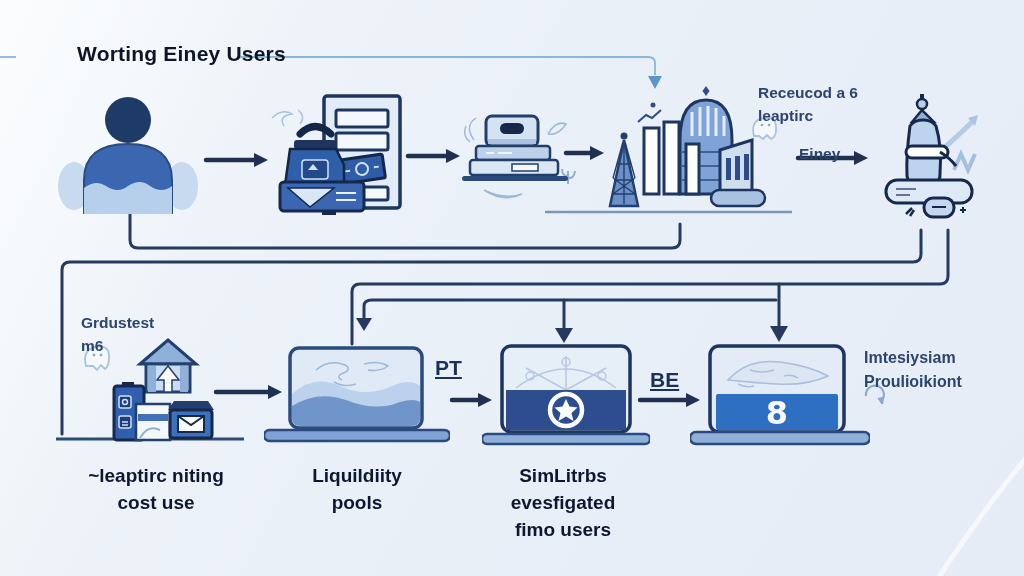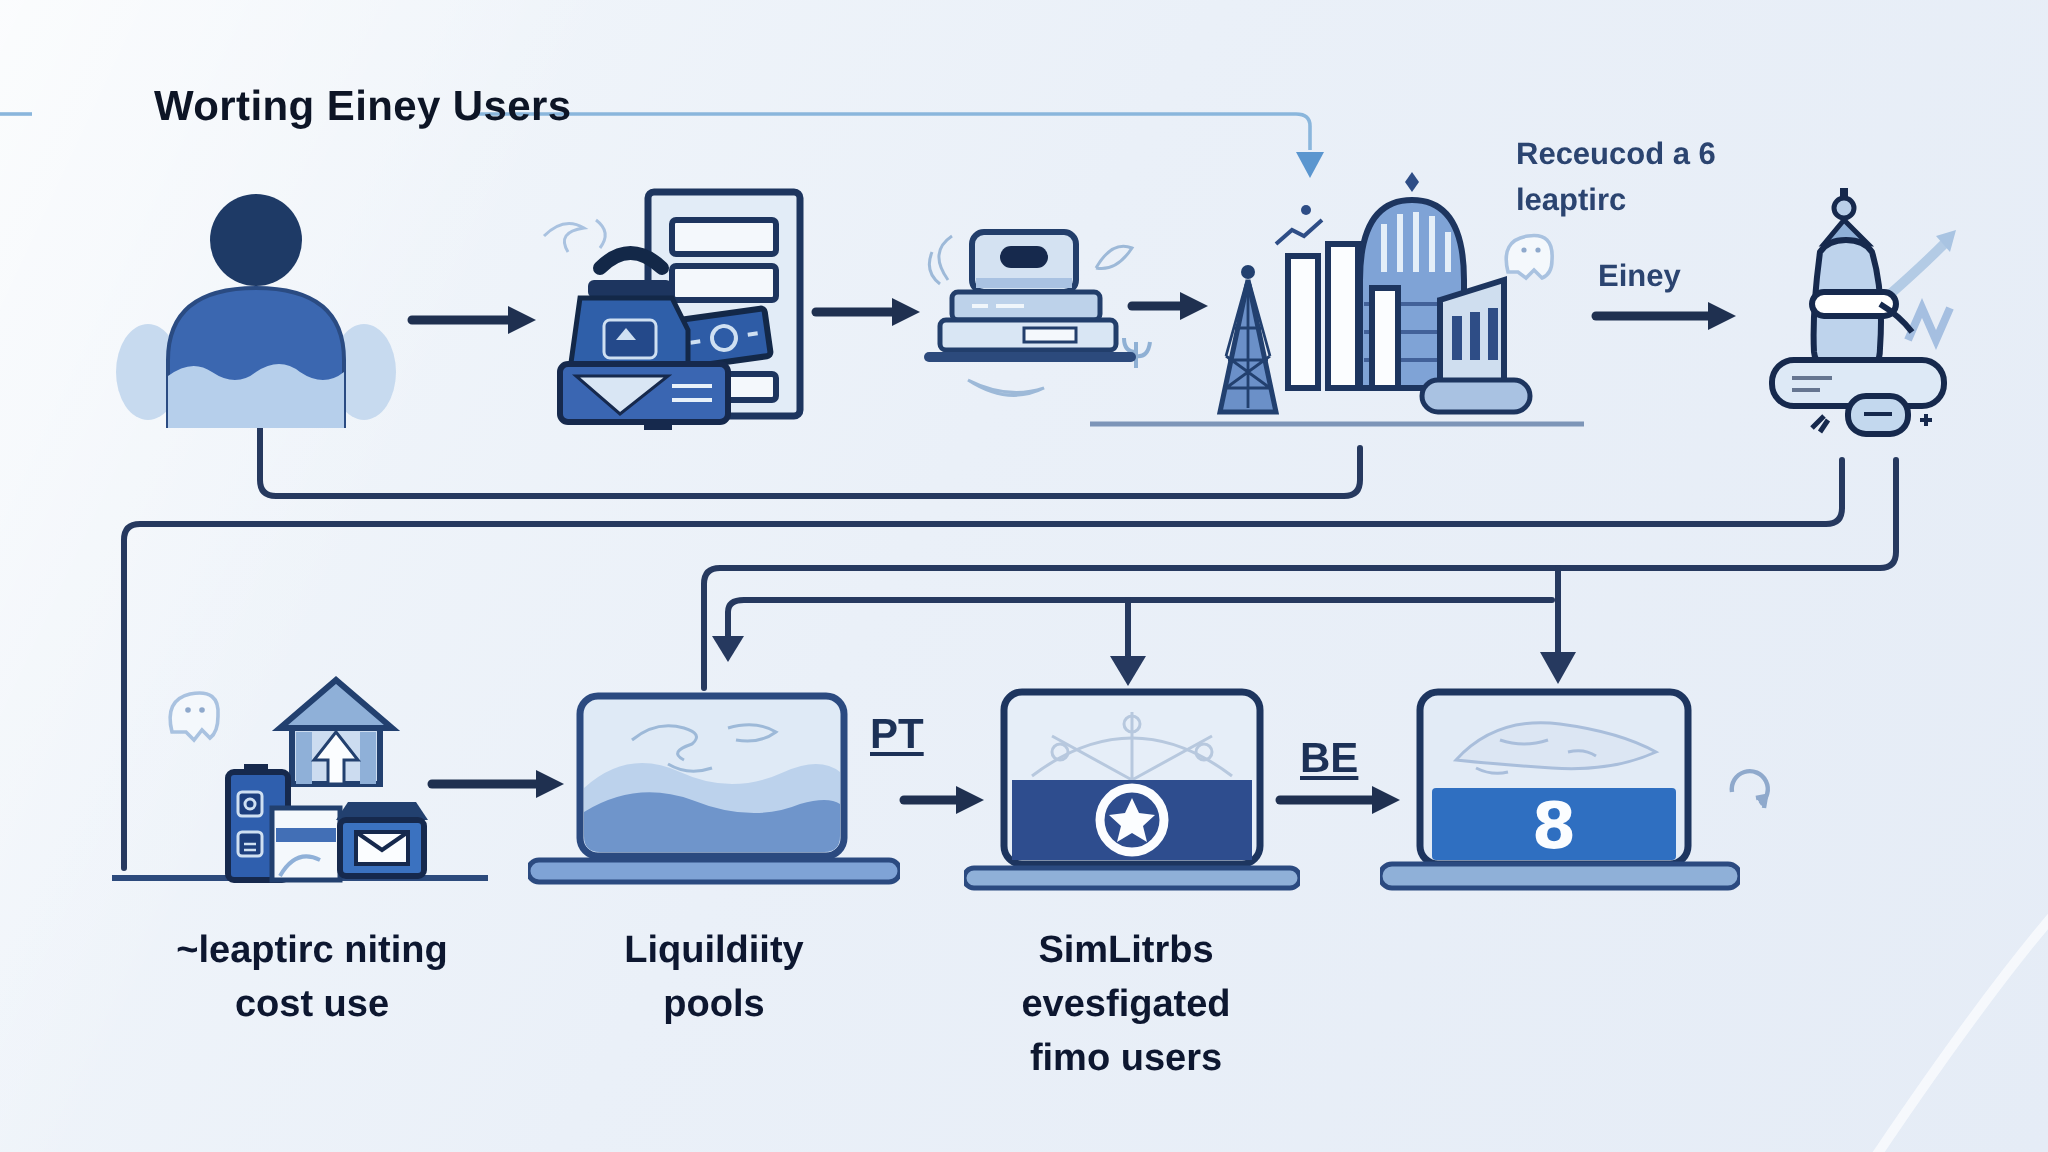--- a/index.html
+++ b/index.html
@@ -5,21 +5,21 @@
   html,body{margin:0;padding:0;}
   #canvas{position:relative;width:1024px;height:576px;overflow:hidden;
     background:linear-gradient(120deg,#f3f7fb 0%,#eaf0f8 45%,#e5ecf6 100%);
     font-family:"Liberation Sans",sans-serif;color:#0e1a33;}
   #canvas::before{content:"";position:absolute;inset:0;
     background:linear-gradient(115deg,rgba(255,255,255,.65) 0%,rgba(255,255,255,0) 24%);
     pointer-events:none;}
   .abs{position:absolute;}
   .pre{white-space:pre-line;}
   .title{left:30px;top:42px;font-size:21px;font-weight:700;color:#0d1526;letter-spacing:.2px;margin-left:47px;}
-  .note{font-size:15.5px;font-weight:600;color:#2b4470;line-height:1.5;}
+  .note{font-size:15.5px;font-weight:600;color:#2b4470;line-height:1.5;margin-top:15px;}
   .cap{font-size:19px;font-weight:600;color:#0d1730;line-height:1.42;text-align:center;}
   .lbl{font-size:21px;font-weight:700;color:#1c3157;text-decoration:underline;}
   svg{display:block;}
 </style>
 </head>
 <body>
 
 <div id="canvas">
 
   <svg class="abs" style="left:0;top:0" width="1024" height="576" viewBox="0 0 1024 576">
@@ -251,20 +251,24 @@
     </g>
     <rect x="26" y="50" width="122" height="36" rx="2" fill="#2f6fc1"></rect>
     <text x="87" y="80" text-anchor="middle" font-family="DejaVu Sans, sans-serif" font-size="32" font-weight="bold" fill="#fbfdff">8</text>
     <rect x="0" y="88" width="180" height="12" rx="6" fill="#8fb0d8" stroke="#2b4a80" stroke-width="2.5"></rect>
   </svg>
 
   <div class="abs title">Worting Einey Users</div>
   <div class="abs note pre" style="left:758px;top:66px">Receucod a 6
 leaptirc</div>
   <div class="abs note" style="left:799px;top:127px">Einey</div>
+  <div class="abs note pre" style="left:81px;top:296px">Grdustest
+m6</div>
+  <div class="abs note pre" style="left:864px;top:331px;font-size:16px">Imtesiysiam
+Proulioikiont</div>
   <div class="abs lbl" style="left:435px;top:356px">PT</div>
   <div class="abs lbl" style="left:650px;top:368px">BE</div>
 
   <div class="abs cap pre" style="left:56px;top:463px;width:200px">~leaptirc niting
 cost use</div>
   <div class="abs cap pre" style="left:472px;top:463px;width:182px">SimLitrbs
 evesfigated
 fimo users</div>
   <div class="abs cap pre" style="left:277px;top:463px;width:160px">Liquildiity
 pools</div>

